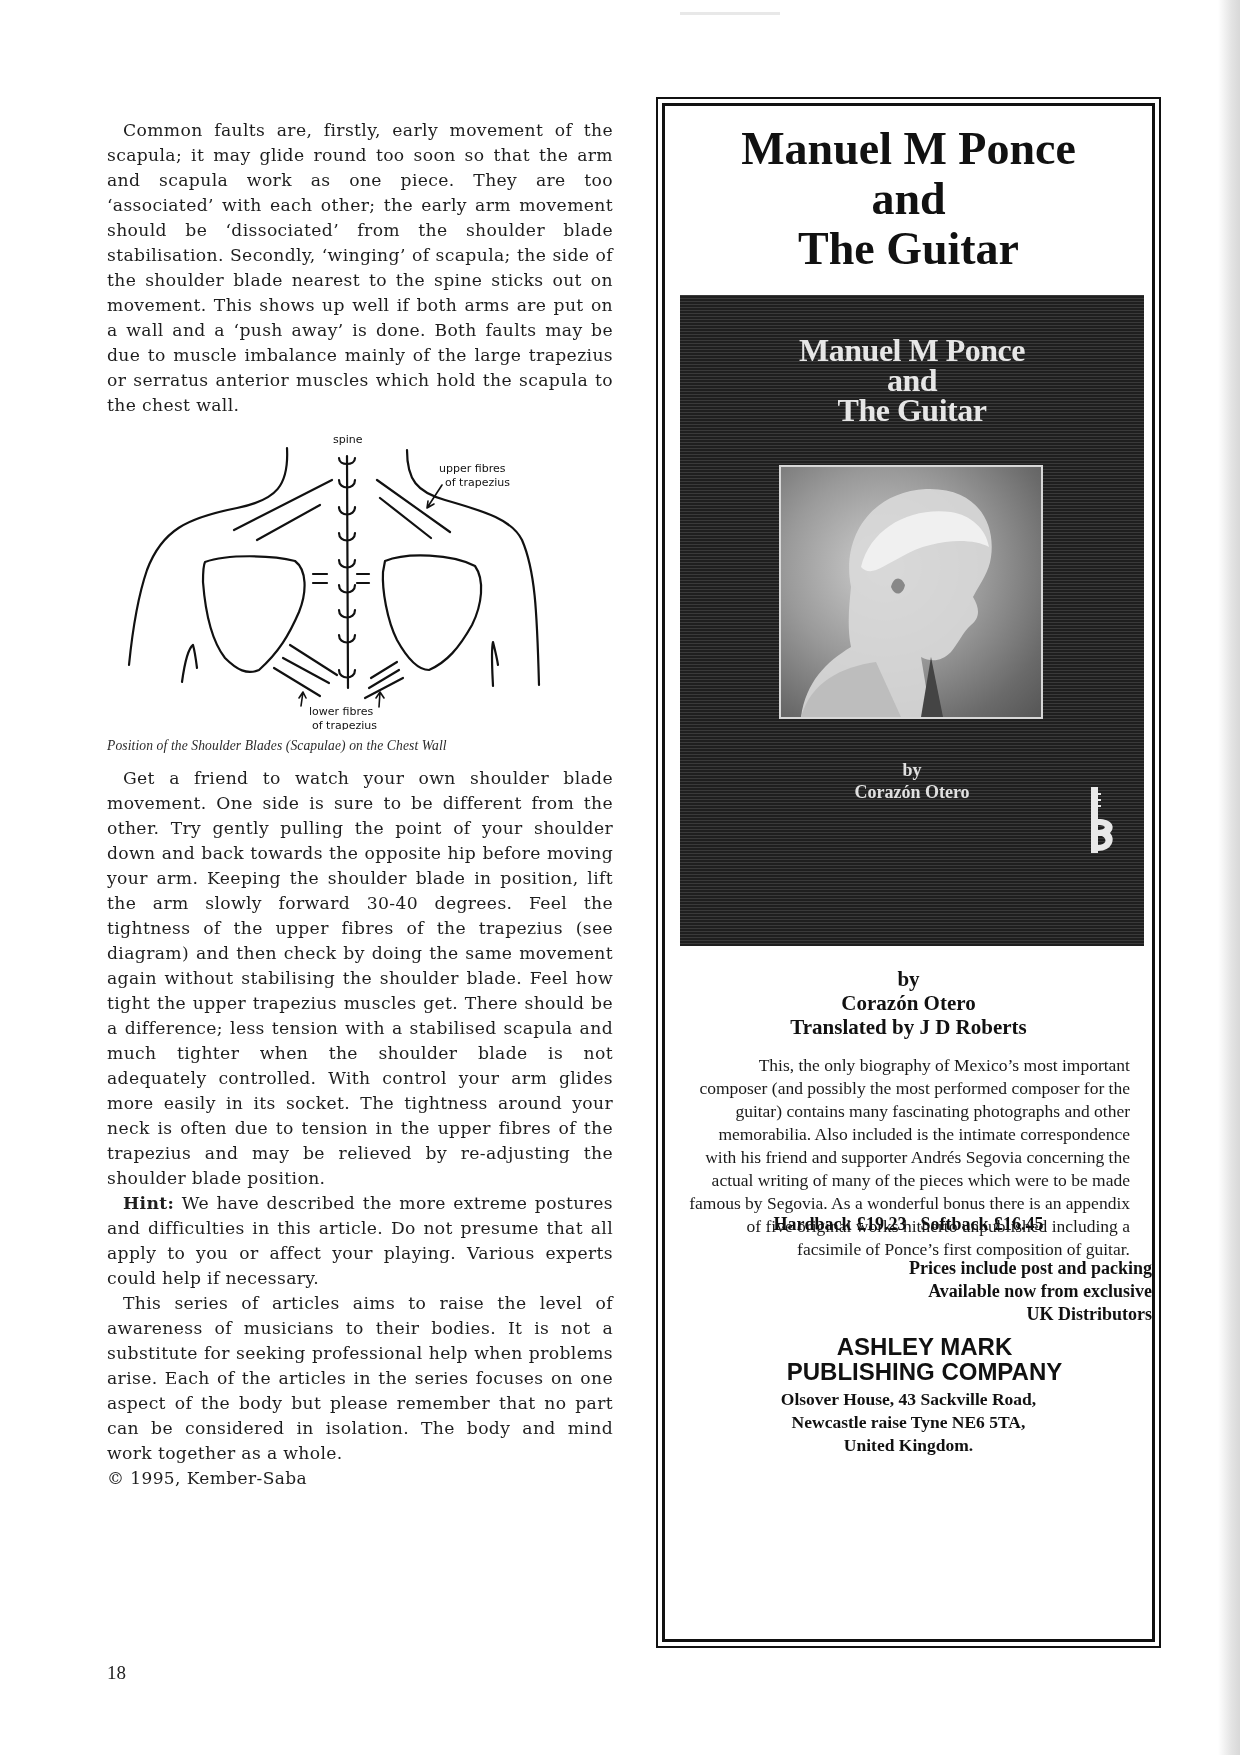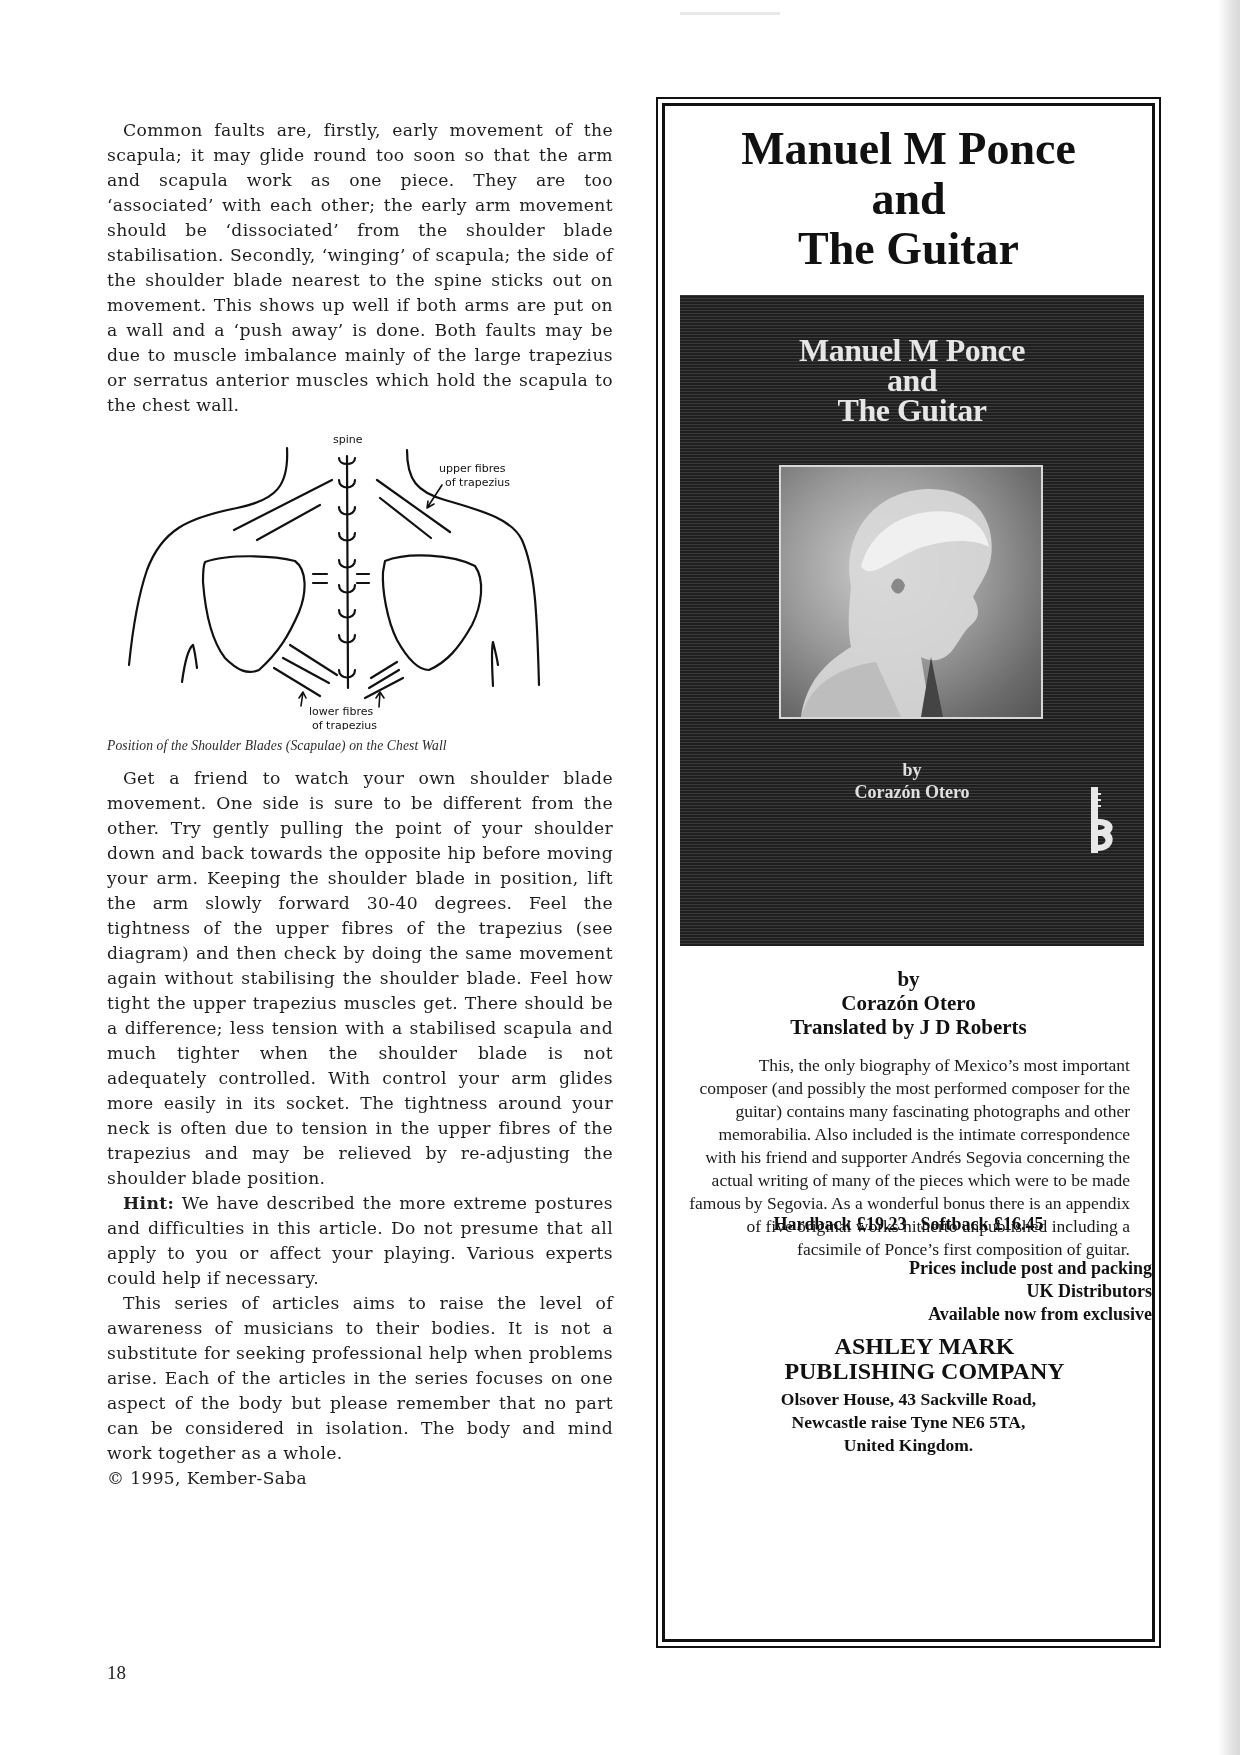--- a/index.html
+++ b/index.html
@@ -96,21 +96,21 @@
     font-family: "Liberation Serif", serif; font-weight: bold; font-size: 18px; color: #111;
     word-spacing: 1px;
   }
   .ad-prices span + span { margin-left: 14px; margin-top: 34px; }
   .ad-availability {
     position: absolute; left: 0; right: 0; top: 1151px; text-align: right;
     font-family: "Liberation Serif", serif; font-weight: bold; font-size: 18px; line-height: 23px; color: #111;
   }
   .ad-publisher {
     position: absolute; left: 0; right: 0; top: 1228px; text-align: center;
-    font-family: Liberation Serif, serif; font-weight: bold; font-size: 24px; line-height: 25px; color: #111; margin-left: 32px;
+    font-family: Liberation Sans, sans-serif; font-weight: bold; font-size: 24px; line-height: 25px; color: #111; margin-left: 32px;
   }
   .ad-address {
     position: absolute; left: 0; right: 0; top: 1282px; text-align: center;
     font-family: "Liberation Serif", serif; font-weight: bold; font-size: 17.5px; line-height: 23px; color: #111;
   }
   .diag-label {
     font-family: "DejaVu Sans", sans-serif; font-size: 11px; fill: #111;
   }
 </style>
 </head>
@@ -224,22 +224,22 @@
     </div>
 
     <div class="ad-blurb">This, the only biography of Mexico’s most important composer (and possibly the most performed composer for the guitar) contains many fascinating photographs and other memorabilia. Also included is the intimate correspondence with his friend and supporter Andrés Segovia concerning the actual writing of many of the pieces which were to be made famous by Segovia. As a wonderful bonus there is an appendix of five original works hitherto unpublished including a facsimile of Ponce’s first composition of guitar.</div>
 
     <div class="ad-prices">
       <span>Hardback £19.23</span><span>Softback £16.45</span>
     </div>
 
     <div class="ad-availability">
       <div>Prices include post and packing</div>
+      <div>Available now from exclusive</div>
       <div>UK Distributors</div>
-      <div>Available now from exclusive</div>
     </div>
 
     <div class="ad-publisher">
       <div>ASHLEY MARK</div>
       <div>PUBLISHING COMPANY</div>
     </div>
 
     <div class="ad-address">
       <div>Olsover House, 43 Sackville Road,</div>
       <div>Newcastle raise Tyne NE6 5TA,</div>

